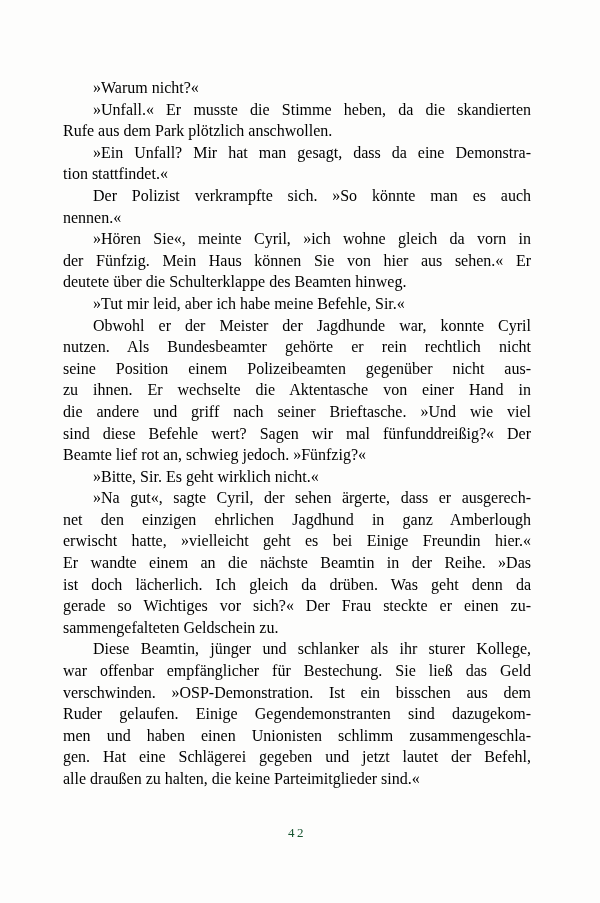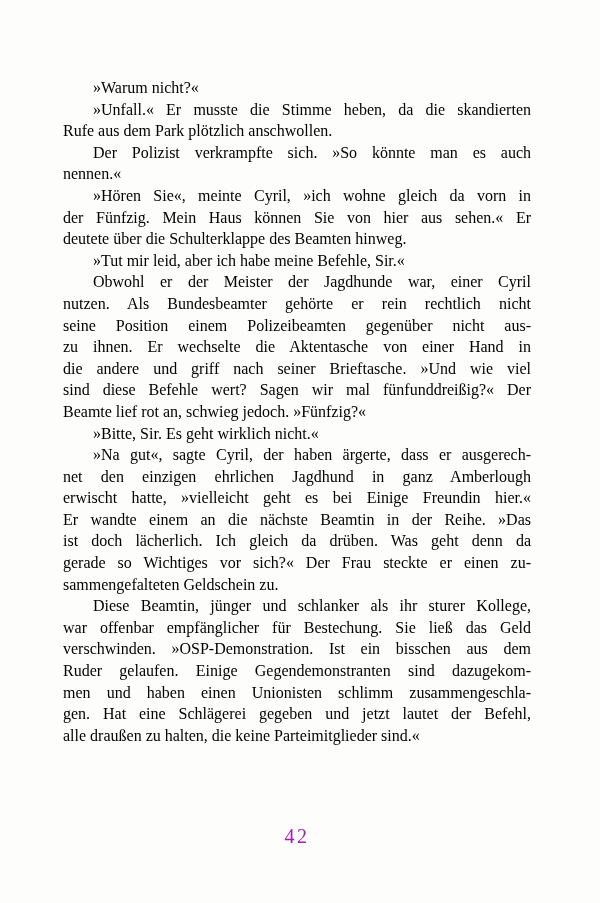--- a/index.html
+++ b/index.html
@@ -34,63 +34,67 @@
   }
   .line.first {
     text-indent: 30px;
   }
   .page-number {
     position: absolute;
     top: 825px;
     left: 63px;
     width: 468px;
     text-align: center;
-    font-size: 20px;
+    font-size: 13px;
     letter-spacing: 2.5px;
-    color: #a21caf;
+    color: #14532d;
   }
 </style>
 </head>
 <body>
 
 <div class="page">
   <div class="text-block" id="paragraphs">
       <div class="para">
         <div class="line first last">»Warum nicht?«</div>
       </div>
       <div class="para">
         <div class="line first">»Unfall.« Er musste die Stimme heben, da die skandierten</div>
         <div class="line last">Rufe aus dem Park plötzlich anschwollen.</div>
       </div>
       <div class="para">
+        <div class="line first">»Ein Unfall? Mir hat man gesagt, dass da eine Demonstra-</div>
+        <div class="line last">tion stattfindet.«</div>
+      </div>
+      <div class="para">
         <div class="line first">Der Polizist verkrampfte sich. »So könnte man es auch</div>
         <div class="line last">nennen.«</div>
       </div>
       <div class="para">
         <div class="line first">»Hören Sie«, meinte Cyril, »ich wohne gleich da vorn in</div>
         <div class="line">der Fünfzig. Mein Haus können Sie von hier aus sehen.« Er</div>
         <div class="line last">deutete über die Schulterklappe des Beamten hinweg.</div>
       </div>
       <div class="para">
         <div class="line first last">»Tut mir leid, aber ich habe meine Befehle, Sir.«</div>
       </div>
       <div class="para">
-        <div class="line first">Obwohl er der Meister der Jagdhunde war, einer Cyril</div>
+        <div class="line first">Obwohl er der Meister der Jagdhunde war, konnte Cyril</div>
         <div class="line">nutzen. Als Bundesbeamter gehörte er rein rechtlich nicht</div>
         <div class="line">seine Position einem Polizeibeamten gegenüber nicht aus-</div>
         <div class="line">zu ihnen. Er wechselte die Aktentasche von einer Hand in</div>
         <div class="line">die andere und griff nach seiner Brieftasche. »Und wie viel</div>
         <div class="line">sind diese Befehle wert? Sagen wir mal fünfunddreißig?« Der</div>
         <div class="line last">Beamte lief rot an, schwieg jedoch. »Fünfzig?«</div>
       </div>
       <div class="para">
         <div class="line first last">»Bitte, Sir. Es geht wirklich nicht.«</div>
       </div>
       <div class="para">
-        <div class="line first">»Na gut«, sagte Cyril, der haben ärgerte, dass er ausgerech-</div>
+        <div class="line first">»Na gut«, sagte Cyril, der sehen ärgerte, dass er ausgerech-</div>
         <div class="line">net den einzigen ehrlichen Jagdhund in ganz Amberlough</div>
         <div class="line">erwischt hatte, »vielleicht geht es bei Einige Freundin hier.«</div>
         <div class="line">Er wandte einem an die nächste Beamtin in der Reihe. »Das</div>
         <div class="line">ist doch lächerlich. Ich gleich da drüben. Was geht denn da</div>
         <div class="line">gerade so Wichtiges vor sich?« Der Frau steckte er einen zu-</div>
         <div class="line last">sammengefalteten Geldschein zu.</div>
       </div>
       <div class="para">
         <div class="line first">Diese Beamtin, jünger und schlanker als ihr sturer Kollege,</div>
         <div class="line">war offenbar empfänglicher für Bestechung. Sie ließ das Geld</div>

